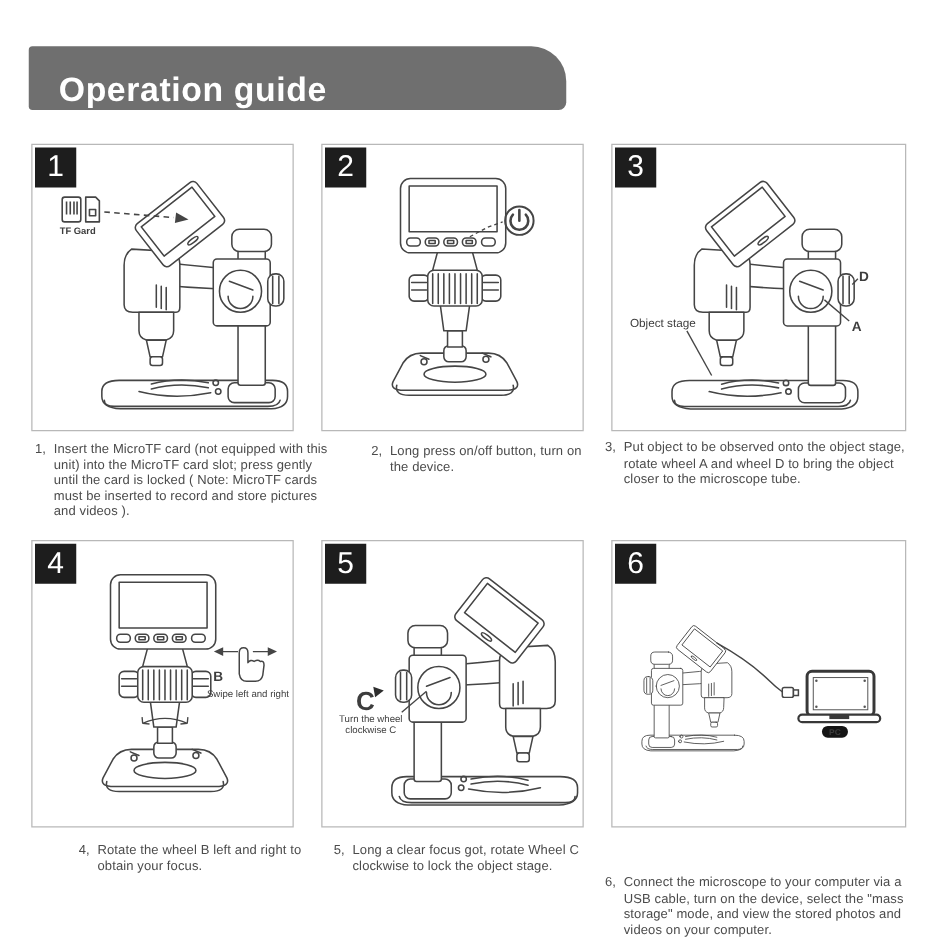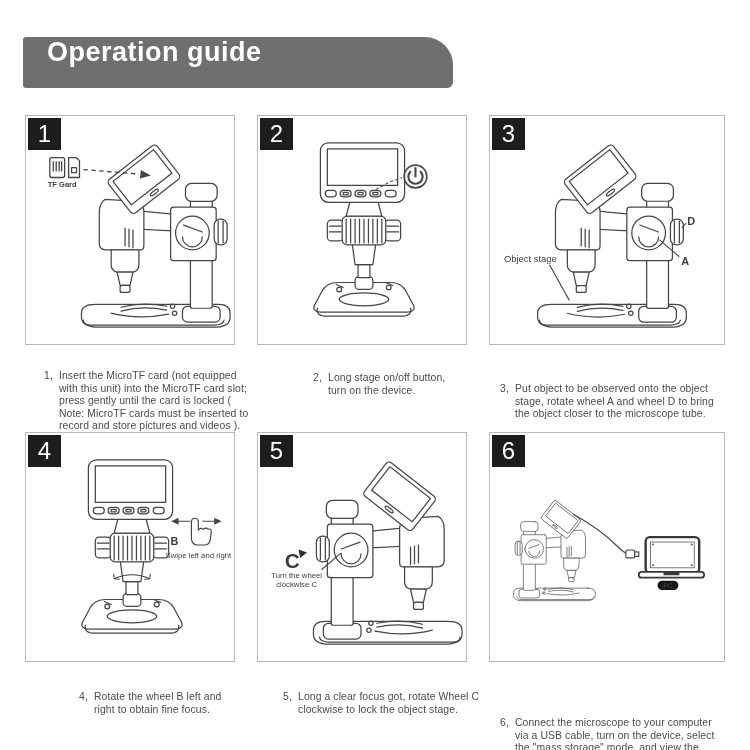--- a/index.html
+++ b/index.html
@@ -3,38 +3,38 @@
 <meta charset="utf-8">
 <style>
   html,body{margin:0;padding:0;}
   body{
     width:750px;height:750px;position:relative;background:#ffffff;
     font-family:"Liberation Sans","DejaVu Sans",sans-serif;overflow:hidden;
   }
   .banner{
     position:absolute;left:23px;top:37px;width:430px;height:51px;
     background:#6f6f6f;border-radius:3px 28px 6px 3px;
-    display:flex;align-items:flex-start;
+    display:flex;align-items:flex-end;
   }
   .banner .title{
     color:#ffffff;font-size:27px;font-weight:600;letter-spacing:.5px;padding-left:24px;
   }
   .panel{
     position:absolute;background:#ffffff;border:1px solid #b8b8b8;box-sizing:border-box;
   }
   .panel svg.art{position:absolute;left:0;top:0;}
   .plate{
     position:absolute;left:2px;top:2px;width:33px;height:32px;background:#1d1d1d;
     color:#ffffff;display:flex;align-items:center;justify-content:center;
     font-size:24px;font-weight:500;
   }
   .cap{
     position:absolute;color:#4b4b4b;font-size:10.4px;line-height:12.6px;letter-spacing:.1px;
   }
-  .cap p{margin:16px;padding-left:15px;text-indent:-15px;}
+  .cap p{margin:0;padding-left:15px;text-indent:-15px;}
   .cap .num{display:inline-block;width:15px;text-indent:0;}
   svg text{font-family:"Liberation Sans","DejaVu Sans",sans-serif;fill:#3d3d3d;}
 </style>
 </head>
 <body>
 
 <svg width="0" height="0" style="position:absolute;overflow:hidden" aria-hidden="true">
   <defs>
 
     <g id="scope-side" stroke="#454545" stroke-width="1.25" fill="none" stroke-linecap="round" stroke-linejoin="round">
@@ -231,26 +231,26 @@
   </svg>
   <div class="plate">
     <span>6</span>
   </div>
 </div>
 
 <div class="cap" style="left:28px;top:354px;width:240px">
   <p><span class="num">1,</span><span>Insert the MicroTF card (not equipped with this unit) into the MicroTF card slot; press gently until the card is locked ( Note: MicroTF cards must be inserted to record and store pictures and videos ).</span></p>
 </div>
 <div class="cap" style="left:297px;top:356px;width:178px">
-  <p><span class="num">2,</span><span>Long stage on/off button, turn on the device.</span></p>
-</div>
-<div class="cap" style="left:484px;top:367px;width:252px">
+  <p><span class="num">2,</span><span>Long press on/off button, turn on the device.</span></p>
+</div>
+<div class="cap" style="left:484px;top:353px;width:252px">
   <p><span class="num">3,</span><span>Put object to be observed onto the object stage, rotate wheel A and wheel D to bring the object closer to the microscope tube.</span></p>
 </div>
 <div class="cap" style="left:63px;top:675px;width:186px">
-  <p><span class="num">4,</span><span>Rotate the wheel B left and right to obtain fine focus.</span></p>
+  <p><span class="num">4,</span><span>Rotate the wheel B left and right to obtain your focus.</span></p>
 </div>
 <div class="cap" style="left:267px;top:675px;width:238px">
   <p><span class="num">5,</span><span>Long a clear focus got, rotate Wheel C clockwise to lock the object stage.</span></p>
 </div>
 <div class="cap" style="left:484px;top:701px;width:254px">
   <p><span class="num">6,</span><span>Connect the microscope to your computer via a USB cable, turn on the device, select the "mass storage" mode, and view the stored photos and videos on your computer.</span></p>
 </div>
 
 </body></html>

